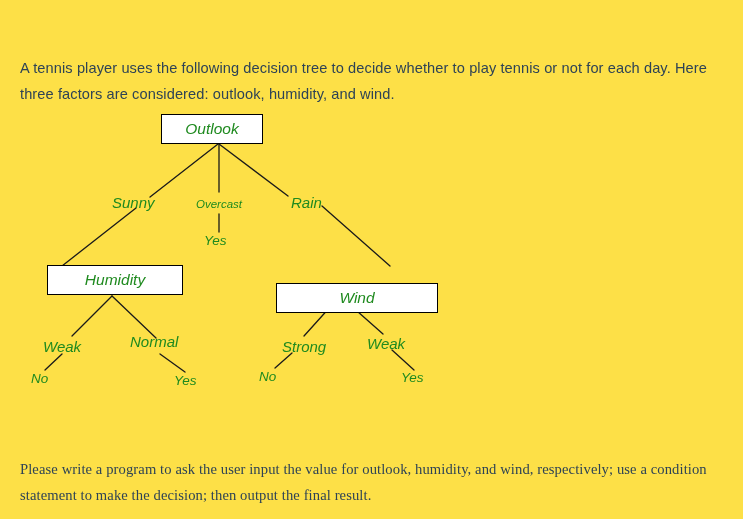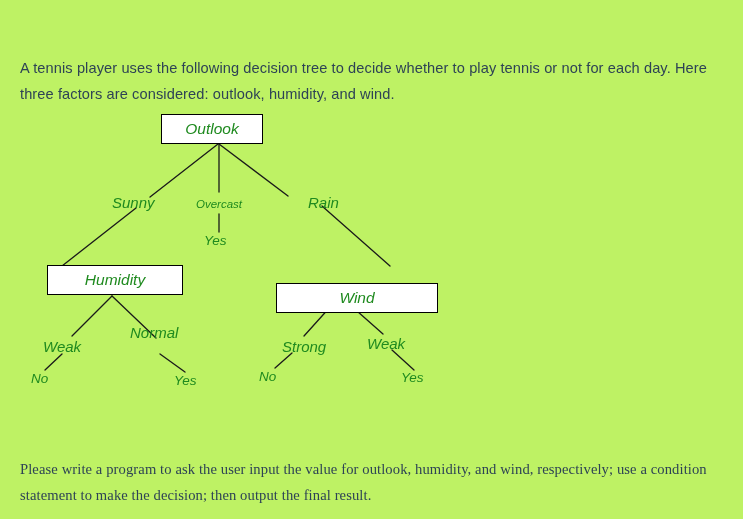--- a/index.html
+++ b/index.html
@@ -12,21 +12,21 @@
     height: 519px;
     position: relative;
     overflow: hidden;
     font-family: "Liberation Sans", sans-serif;
     -webkit-font-smoothing: antialiased;
   }
 
   .page {
     position: absolute;
     inset: 0;
-    background: #bef264;
+    background: #fde047;
   }
 
   
   .prose {
     position: absolute;
     left: 20px;
     color: #2e4355;
     font-family: "Liberation Sans", sans-serif;
     font-size: 14.6px;
     line-height: 26px;
@@ -83,26 +83,26 @@
     line-height: 1;
     white-space: nowrap;
   }
   .edge-label.lg   { font-size: 15px; }
   .edge-label.sm   { font-size: 11.5px; text-align: center; }
   .edge-label.leaf { font-size: 13.5px; }
 
   
   #lbl-sunny    { left: 112px; top: 95px; }
   #lbl-overcast { left: 196px; top: 99px; }
-  #lbl-rain     { left: 308px; top: 95px; }
+  #lbl-rain     { left: 291px; top: 95px; }
   
   #lbl-overcast-yes { left: 204px; top: 134px; }
   
   #lbl-high    { left: 43px;  top: 239px; }
-  #lbl-normal  { left: 130px; top: 225px; }
+  #lbl-normal  { left: 130px; top: 234px; }
   #lbl-hum-no  { left: 31px;  top: 272px; }
   #lbl-hum-yes { left: 174px; top: 274px; }
   
   #lbl-strong   { left: 282px; top: 239px; }
   #lbl-weak     { left: 367px; top: 236px; }
   #lbl-wind-no  { left: 259px; top: 270px; }
   #lbl-wind-yes { left: 401px; top: 271px; }
 </style>
 </head>
 <body>

